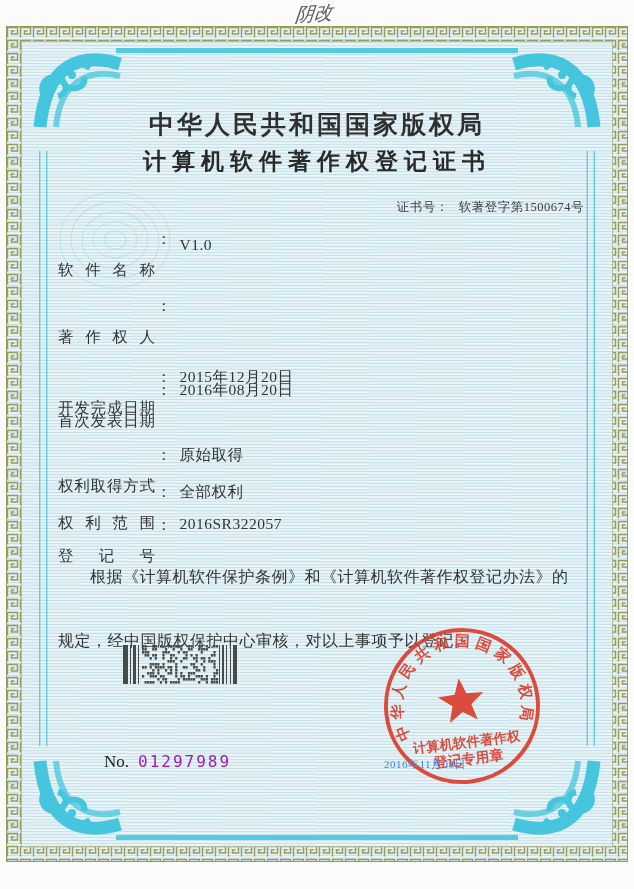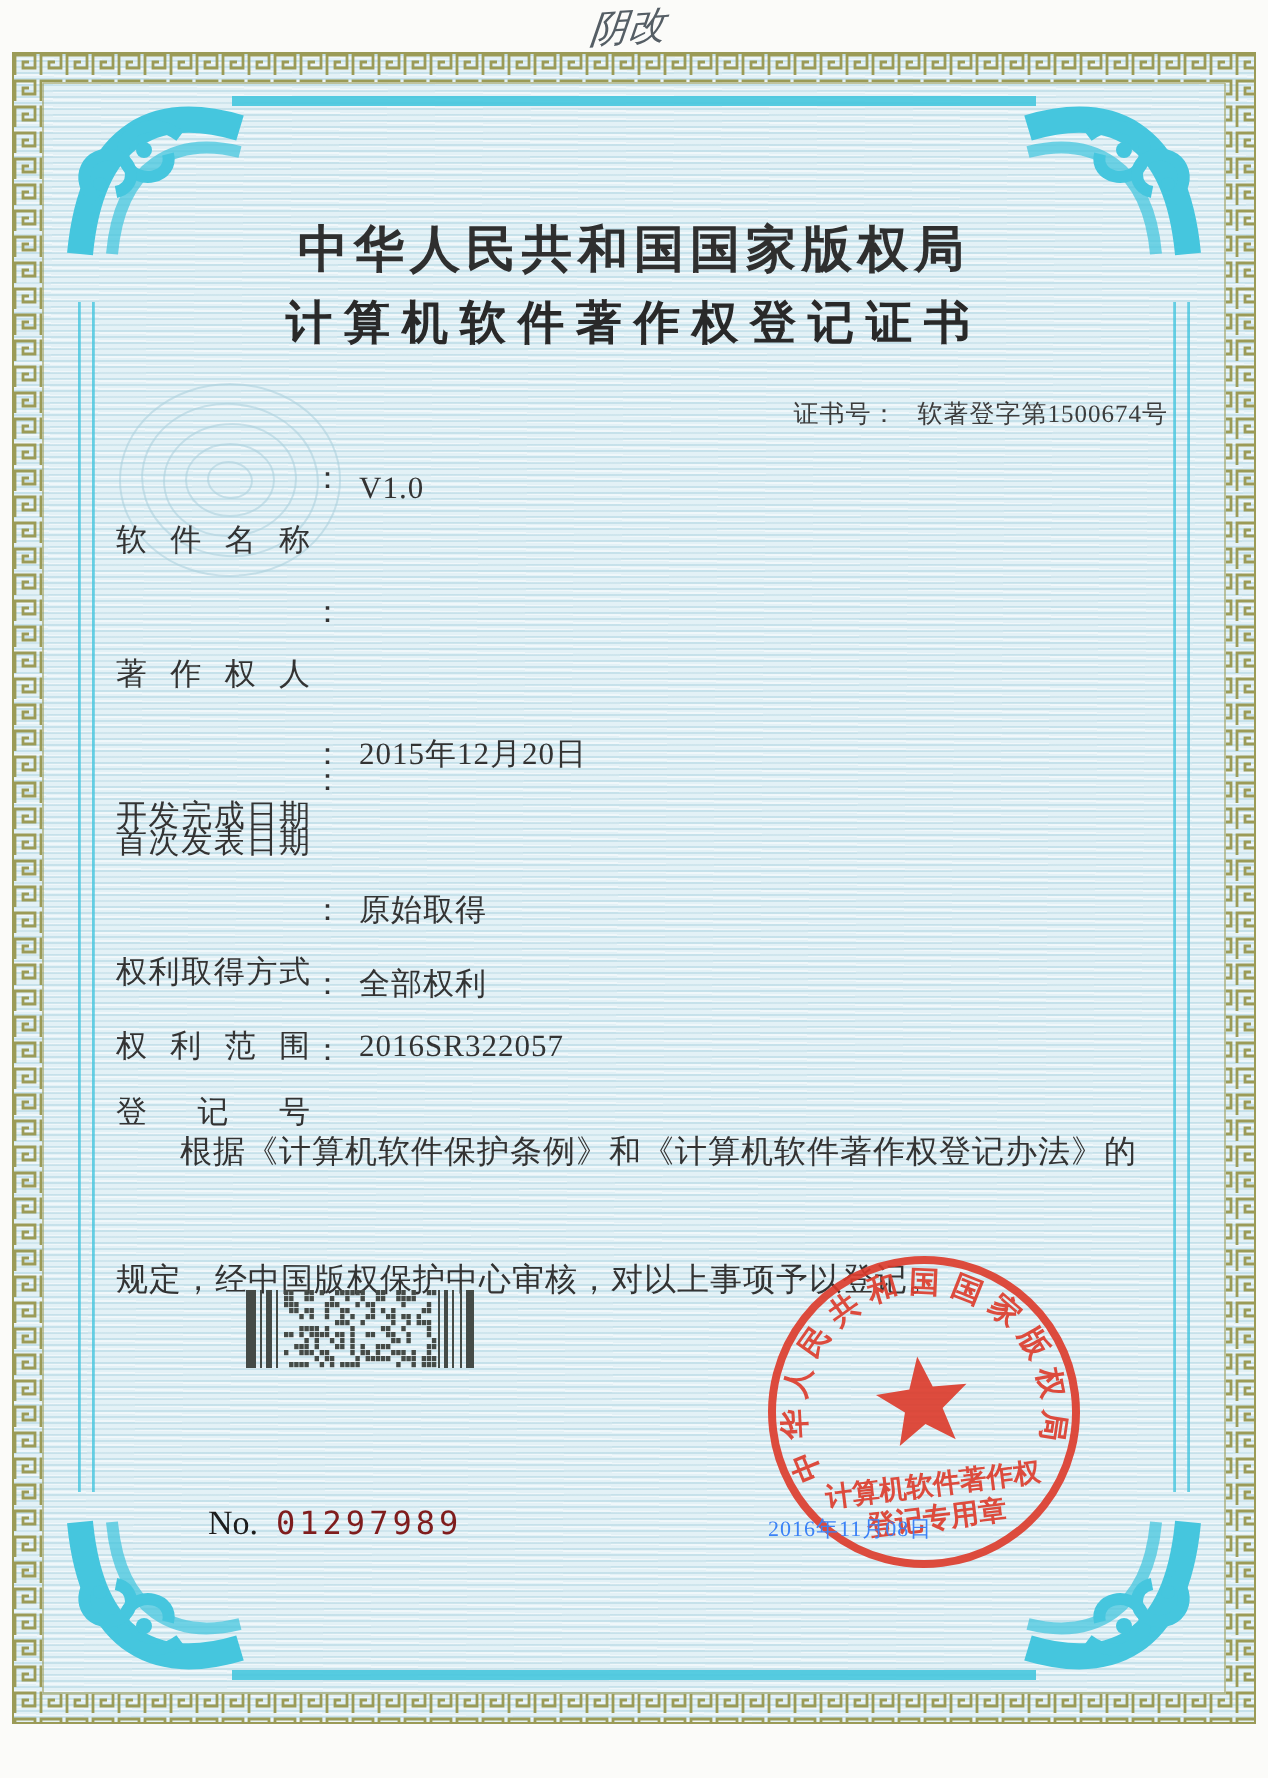--- a/index.html
+++ b/index.html
@@ -45,21 +45,21 @@
   }
 
   .barcode{position:absolute;left:123px;top:645px;}
 
   .seal-svg{position:absolute;left:372px;top:616px;opacity:.9;transform:rotate(-7deg);}
 
   .seal-date{position:absolute;left:384px;top:757px;font-size:11px;color:#3b82f6;letter-spacing:.5px;}
 
   .serial{position:absolute;left:104px;top:752px;font-size:17px;color:#1d1d1d;}
   .serial .num{
-    color:#7f1d1d;letter-spacing:2px;margin-left:9px;
+    color:#a21caf;letter-spacing:2px;margin-left:9px;
     font-family:"DejaVu Sans Mono",monospace;font-size:16px;
   }
 
   .hand{
     position:absolute;left:295px;top:1px;font-size:19px;font-style:italic;
     color:#39434c;transform:rotate(-4deg) skewX(-10deg);
     font-family:"DejaVu Sans",sans-serif;opacity:.85;
   }
 </style>
 </head>
@@ -141,20 +141,21 @@
 
   <div class="row" style="top:367px">
     <span class="lbl">开发完成日期</span>
     <span class="colon">：</span>
     <span class="val">2015年12月20日</span>
   </div>
 
   <div class="row" style="top:380px">
     <span class="lbl">首次发表日期</span>
     <span class="colon">：</span>
+    <span class="val">2016年08月20日</span>
   </div>
 
   <div class="row" style="top:445px">
     <span class="lbl">权利取得方式</span>
     <span class="colon">：</span>
     <span class="val">原始取得</span>
   </div>
 
   <div class="row" style="top:482px">
     <span class="lbl">权利范围</span>

